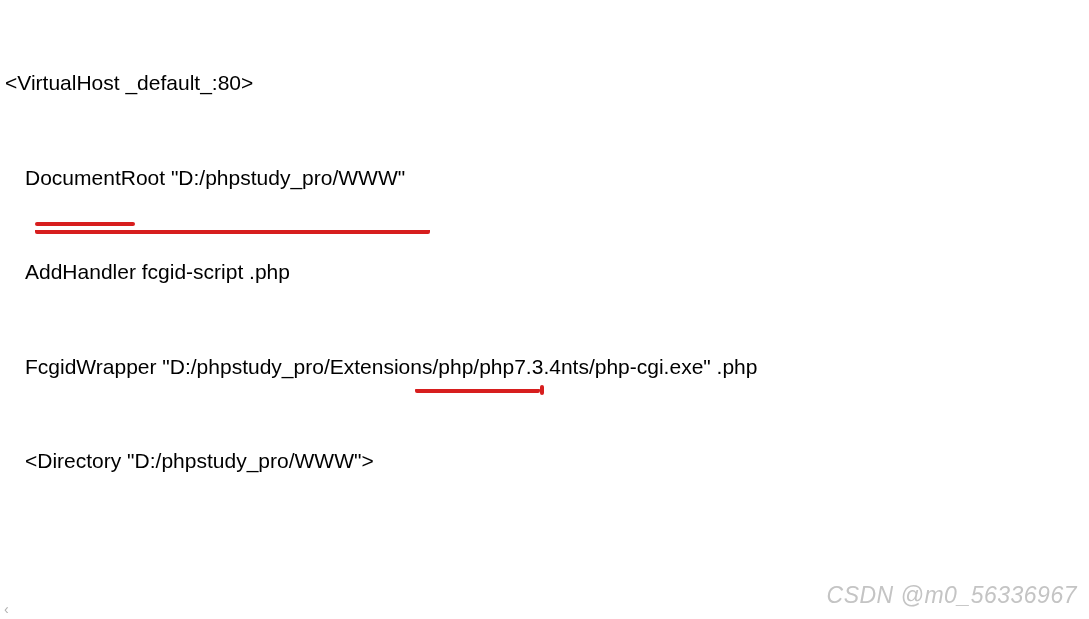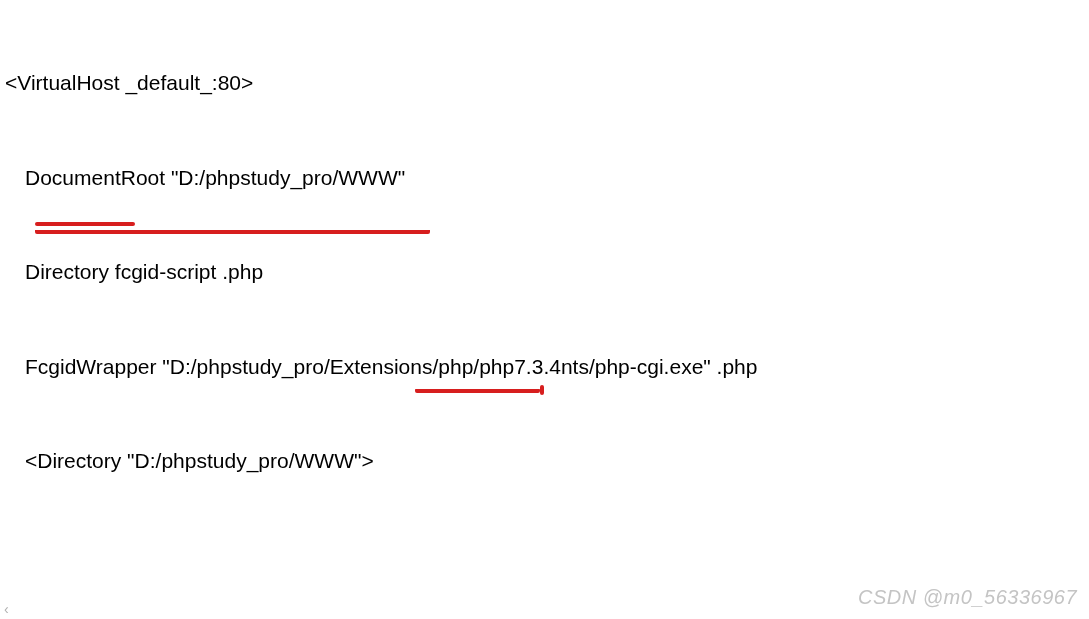--- a/index.html
+++ b/index.html
@@ -68,39 +68,39 @@
       width: 4px;
       height: 10px;
       background: #d71e1e;
       border-radius: 2px;
     }
     .watermark {
       position: absolute;
       bottom: 10px;
       right: 12px;
       color: #c4c4c4;
-      font-size: 20px;
+      font-size: 23px;
       font-style: italic;
       letter-spacing: 0.5px;
     }
     .scroll-hint {
       position: absolute;
       bottom: 2px;
       left: 4px;
       color: #b0b0b0;
       font-size: 14px;
     }
   </style>
 </head>
 <body>
 
 <div class="code-block">
   <span class="line">&lt;VirtualHost _default_:80&gt;</span>
   <span class="line indent1">DocumentRoot "D:/phpstudy_pro/WWW"</span>
-  <span class="line indent1">Directory fcgid-script .php</span>
+  <span class="line indent1">AddHandler fcgid-script .php</span>
   <span class="line indent1">FcgidWrapper "D:/phpstudy_pro/Extensions/php/php7.3.4nts/php-cgi.exe" .php</span>
   <span class="line indent1">&lt;Directory "D:/phpstudy_pro/WWW"&gt;</span>
   
   
   
   
   
   
   
   

